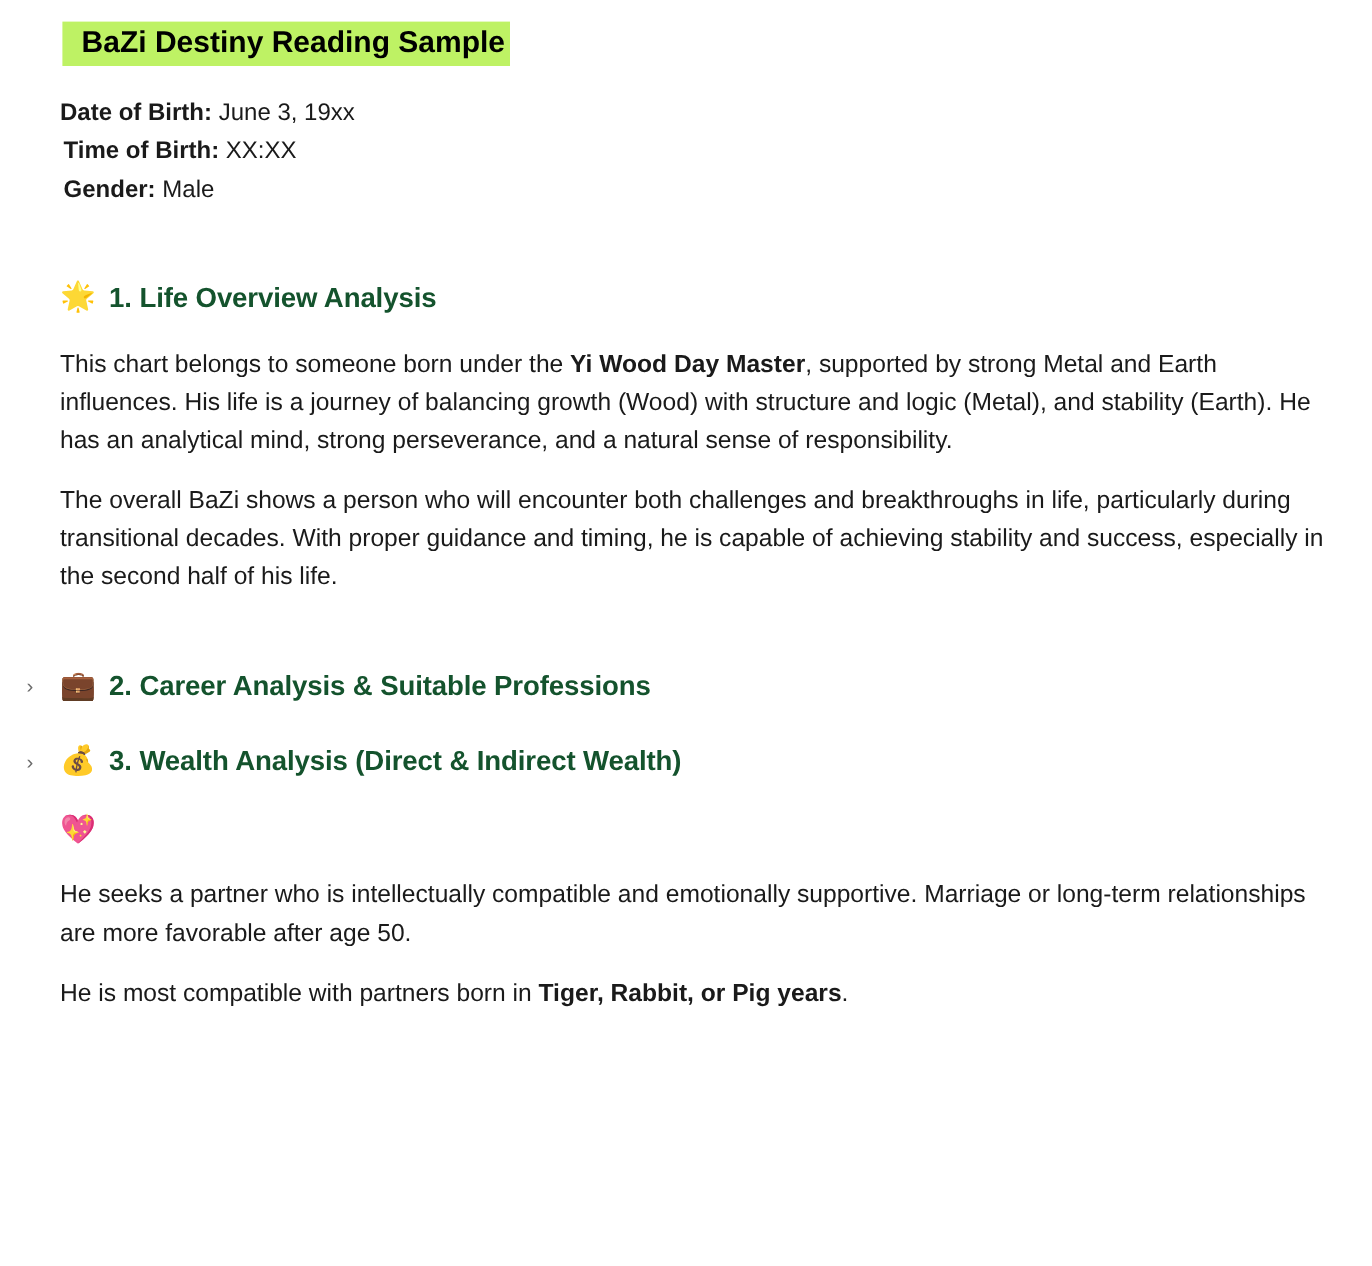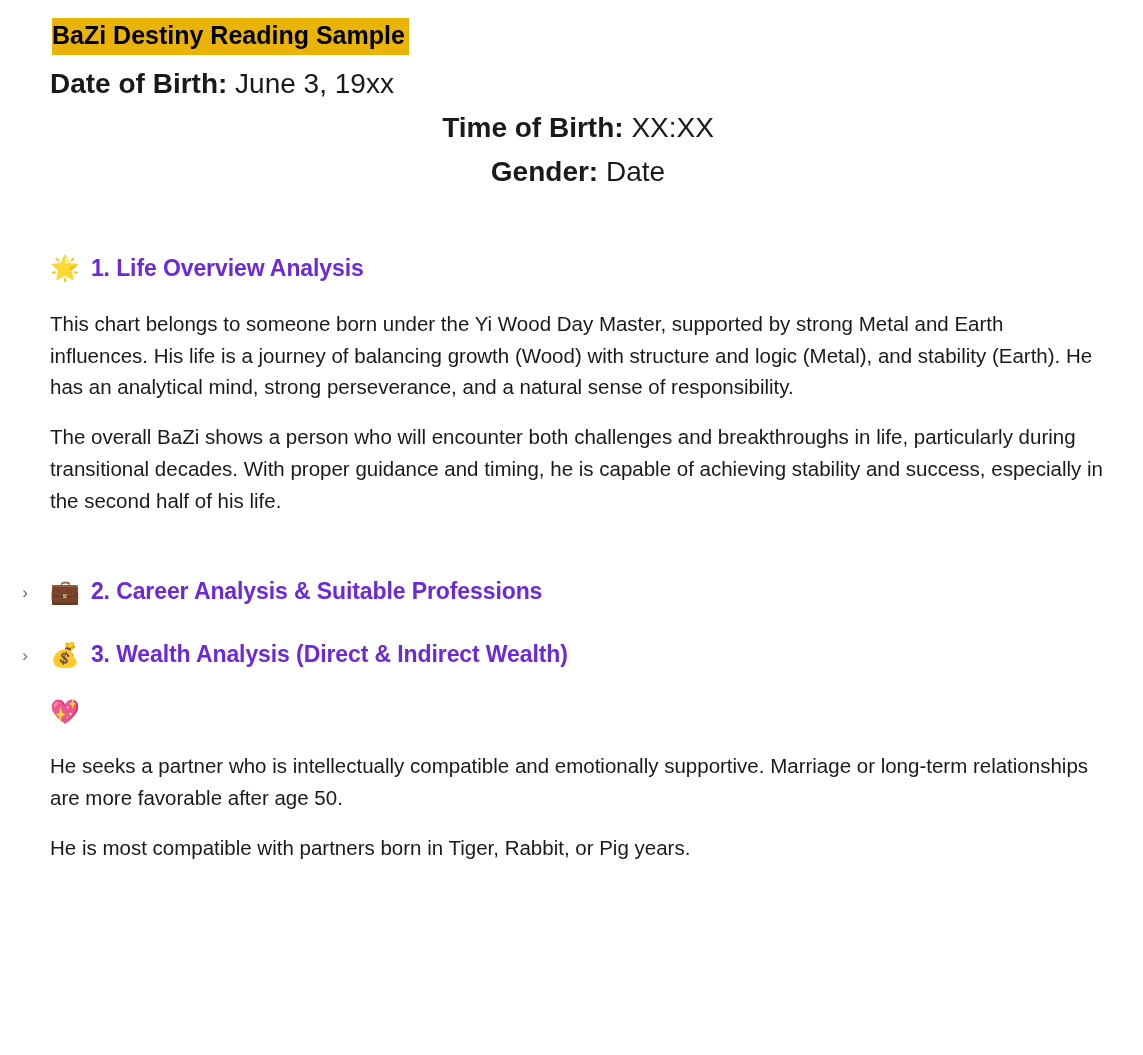--- a/index.html
+++ b/index.html
@@ -15,41 +15,40 @@
   }
   .page {
     position: relative;
     width: 1143px;
     min-height: 1055px;
     box-sizing: border-box;
     padding: 10px 40px 20px 50px;
   }
   .doc-title {
     display: inline-block;
-    background: #eab308;
+    background: #bef264;
     color: #000000;
     font-size: 25px;
     font-weight: bold;
     line-height: 1.35;
-    padding: 1px 4px 2px 0;
+    padding: 1px 4px 2px 16px;
     margin: 8px 0 0 2px;
   }
   .meta {
-    margin-top: 8px;
-    font-size: 28px;
+    margin-top: 24px;
+    font-size: 20px;
     line-height: 1.5;
     color: #1a1a1a;
   }
   .meta-row {
     white-space: nowrap;
     margin-bottom: 2px;
   }
   .meta-row.indent {
     padding-left: 3px;
-    text-align: center;
   }
   .meta-label {
     font-weight: bold;
   }
   .meta-value {
     font-weight: normal;
   }
   .section {
     position: relative;
   }
@@ -72,33 +71,33 @@
     width: 14px;
     text-align: center;
     user-select: none;
   }
   .section-emoji {
     font-size: 24px;
     line-height: 1;
     display: inline-block;
   }
   .section-title {
-    color: #6d28d9;
+    color: #14532d;
     font-size: 23px;
     font-weight: bold;
     letter-spacing: -0.1px;
   }
   .para {
     font-size: 20.5px;
     line-height: 1.55;
     margin: 0 0 18px 0;
     max-width: 1055px;
     color: #1a1a1a;
   }
-  .para b { font-weight: normal; }
+  .para b { font-weight: bold; }
   .gap-1 { height: 60px; }
   .sec1-body { margin-top: 26px; }
   .sec4-body { margin-top: 26px; }
   .head-gap-large { margin-top: 62px; }
   .head-gap-mid { margin-top: 36px; }
   .head-gap-mid2 { margin-top: 32px; }
 </style>
 </head>
 <body>
 
@@ -110,21 +109,21 @@
     <div class="meta-row">
       <span class="meta-label">Date of Birth:</span>
       <span class="meta-value">June 3, 19xx</span>
     </div>
     <div class="meta-row indent">
       <span class="meta-label">Time of Birth:</span>
       <span class="meta-value">XX:XX</span>
     </div>
     <div class="meta-row indent">
       <span class="meta-label">Gender:</span>
-      <span class="meta-value">Date</span>
+      <span class="meta-value">Male</span>
     </div>
   </div>
 
   <div class="gap-1"></div>
 
   
   <div class="section">
     <div class="section-head">
       <span class="section-emoji">🌟</span>
       <span class="section-title">1. Life Overview Analysis</span>

